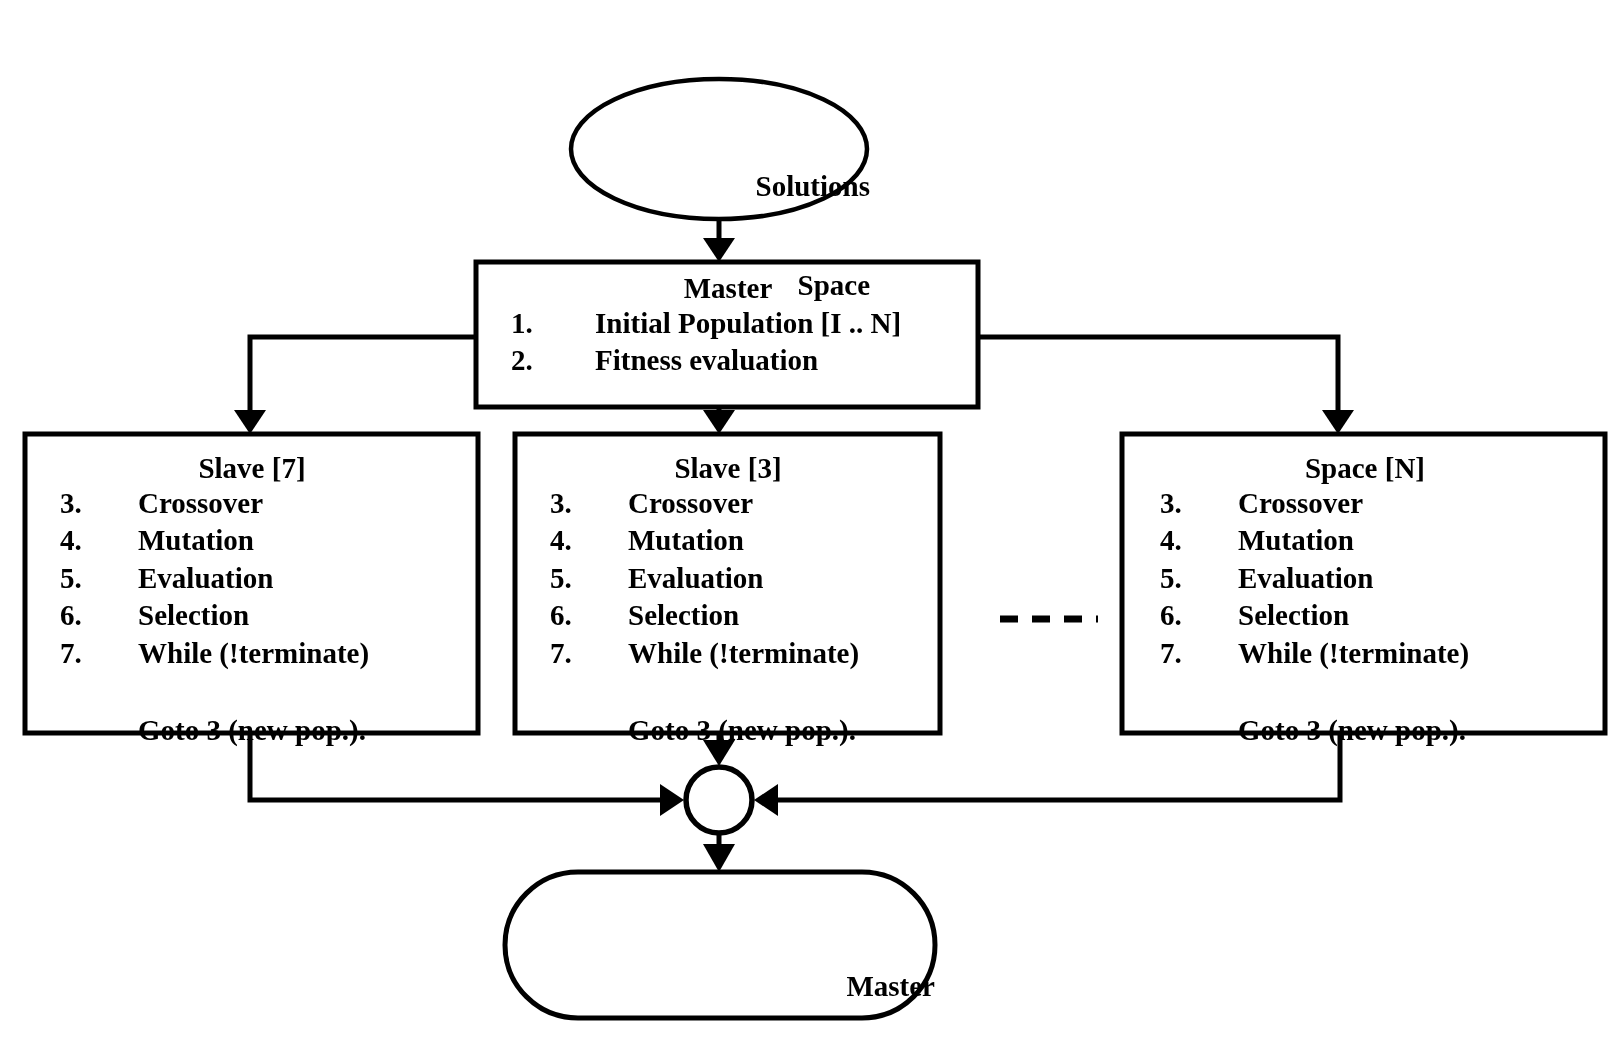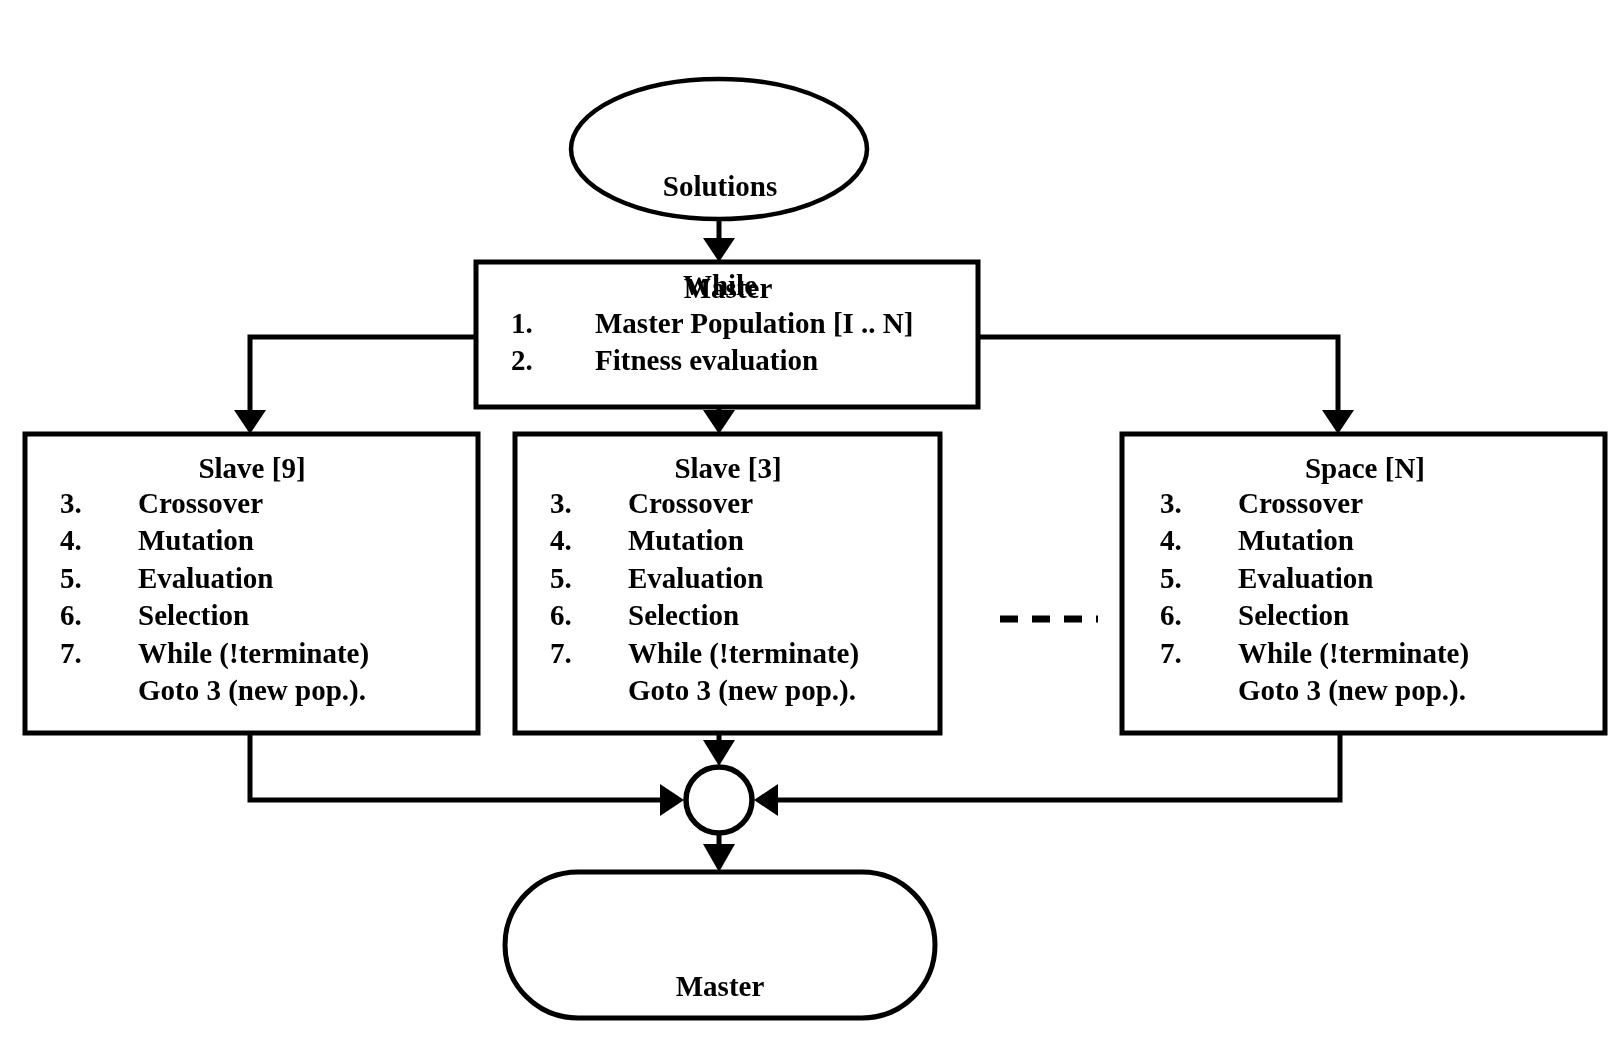--- a/index.html
+++ b/index.html
@@ -67,21 +67,21 @@
     left: 0;
     width: 1611px;
     height: 1063px;
     pointer-events: none;
   }
   .node-label {
     position: absolute;
     font-weight: bold;
     color: #000000;
     line-height: 1.14;
-    text-align: center;
+    text-align: right;
     white-space: pre;
   }
   .ellipse-text {
     left: 570px;
     top: 104px;
     width: 300px;
     font-size: 29px;
   }
   .ellipse-text .ln { display: block; }
 
@@ -136,21 +136,21 @@
     left: 481px;
     top: 272px;
     width: 494px;
   }
   #master-text .step-num { width: 84px; padding-left: 22px; }
   #master-text .step-txt { }
   #master-text .step-row { justify-content: flex-start; padding-left: 8px; }
 
   
   .slave-text .step-num { width: 78px; padding-left: 30px; }
-  .slave-text .cont-row { padding-left: 108px; }
+  .slave-text .cont-row { padding-left: 108px; margin-top: 40px; }
   .slave-text .step-row { padding-left: 0px; }
 
   #slave1-text { left: 30px; top: 452px; width: 444px; }
   #slave2-text { left: 520px; top: 452px; width: 416px; }
   #slaveN-text { left: 1130px; top: 452px; width: 470px; }
 </style>
 </head>
 <body>
 
 <div id="diagram-root">
@@ -193,39 +193,39 @@
     <path class="conn" d="M 719 833 L 719 846"></path>
     <polygon class="arrow-head" points="703,844 735,844 719,872"></polygon>
 
     <rect class="shape-stroke" x="505" y="872" width="430" height="146" rx="73" ry="73"></rect>
   </svg>
 
   <div class="txt-layer">
 
     <div class="node-label ellipse-text">
       <span class="ln">Solutions</span>
-      <span class="ln">While</span>
+      <span class="ln">Space</span>
     </div>
 
     <div class="proc-box-text" id="master-text">
       <span class="box-title">Master</span>
       <div class="step-list">
         <div class="step-row">
           <span class="step-num">1.</span>
-          <span class="step-txt">Master Population [I .. N]</span>
+          <span class="step-txt">Initial Population [I .. N]</span>
         </div>
         <div class="step-row">
           <span class="step-num">2.</span>
           <span class="step-txt">Fitness evaluation</span>
         </div>
       </div>
     </div>
 
     <div class="proc-box-text slave-text" id="slave1-text">
-      <span class="box-title">Slave [9]</span>
+      <span class="box-title">Slave [7]</span>
       <div class="step-list">
         <div class="step-row">
           <span class="step-num">3.</span>
           <span class="step-txt">Crossover</span>
         </div>
         <div class="step-row">
           <span class="step-num">4.</span>
           <span class="step-txt">Mutation</span>
         </div>
         <div class="step-row">

